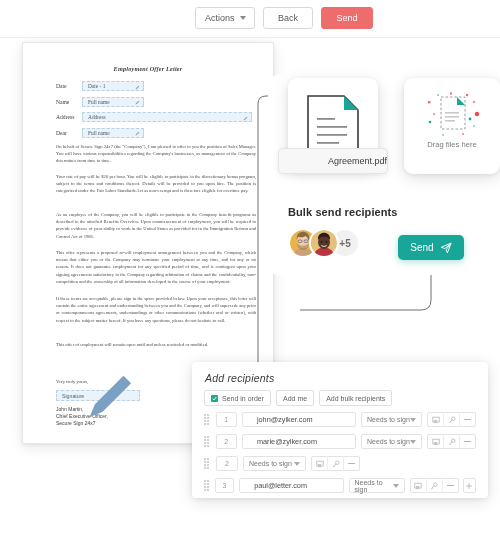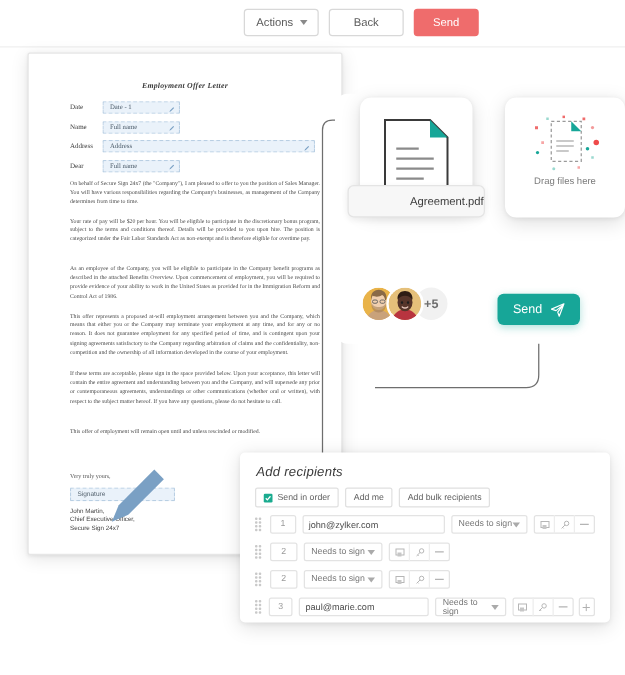--- a/index.html
+++ b/index.html
@@ -10,21 +10,21 @@
   }
   .stage{position:absolute;inset:0;border-radius:14px;}
 
   
   .toolbar{position:absolute;left:0;top:0;width:500px;height:38px;background:#fff;}
   .tb-inner{position:absolute;left:195px;top:7px;display:flex;align-items:center;gap:8px;}
   .btn{height:22px;border:1px solid #d8d8d8;border-radius:3px;background:#fff;
        display:flex;align-items:center;justify-content:center;gap:5px;
        font-size:9px;color:#5a5a5a;padding:0 9px;box-sizing:border-box;cursor:pointer;}
   .btn-actions{width:60px;justify-content:space-between;}
-  .btn-back{width:60px;}
+  .btn-back{width:50px;}
   .btn-send-top{width:52px;background:#ef6c6c;border-color:#ef6c6c;color:#fff;}
   .caret{width:0;height:0;border-left:3.5px solid transparent;border-right:3.5px solid transparent;
          border-top:4px solid #8a8a8a;display:inline-block;}
   .tb-rule{position:absolute;left:0;top:37px;width:500px;height:1px;background:#f0f0f0;}
 
   
   .doc{
     position:absolute;left:22px;top:42px;width:250px;height:400px;
     background:#fff;border:1px solid #e6e6e6;border-radius:2px;
     box-shadow:0 3px 14px rgba(0,0,0,.10), 0 1px 3px rgba(0,0,0,.06);
@@ -104,21 +104,21 @@
   .chk{width:7px;height:7px;border-radius:1px;background:#1aab8f;display:flex;align-items:center;justify-content:center;}
   .rows{position:absolute;left:12px;top:50px;width:272px;}
   .row{display:flex;align-items:center;height:15px;margin-bottom:7px;}
   .grip{width:9px;display:flex;flex-direction:column;justify-content:center;gap:1.5px;cursor:grab;}
   .grip i{display:block;width:5px;height:1.5px;background:transparent;position:relative;}
   .grip i:before,.grip i:after{content:"";position:absolute;width:1.5px;height:1.5px;background:#c9c9c9;border-radius:50%;}
   .grip i:before{left:0;} .grip i:after{left:3px;}
   .ord{width:22px;height:15px;border:1px solid #e3e3e3;border-radius:2px;display:flex;align-items:center;
        justify-content:center;font-size:7px;color:#9a9a9a;margin-left:3px;box-sizing:border-box;}
   .mail{width:118px;height:15px;border:1px solid #e3e3e3;border-radius:2px;display:flex;align-items:center;
-        padding-left:4px;font-size:7.3px;color:#4d4d4d;margin-left:5px;box-sizing:border-box;}
+        padding-left:14px;font-size:7.3px;color:#4d4d4d;margin-left:5px;box-sizing:border-box;}
   .role{width:63px;height:15px;border:1px solid #e3e3e3;border-radius:2px;display:flex;align-items:center;
         justify-content:space-between;padding:0 5px;font-size:7px;color:#777;margin-left:5px;box-sizing:border-box;}
   .ricons{display:flex;align-items:center;height:15px;border:1px solid #e3e3e3;border-radius:2px;margin-left:5px;box-sizing:border-box;}
   .ricons .ri{width:15px;height:15px;display:flex;align-items:center;justify-content:center;border-right:1px solid #ededed;cursor:pointer;}
   .ricons .ri:last-child{border-right:none;}
   .minus{width:7px;height:1px;background:#b4b4b4;display:block;}
   .plusbox{width:15px;height:15px;border:1px solid #e3e3e3;border-radius:2px;margin-left:4px;
            display:flex;align-items:center;justify-content:center;box-sizing:border-box;cursor:pointer;}
 </style>
 </head>
@@ -245,20 +245,21 @@
       <circle cx="55" cy="10" r="1.3" fill="#f39a9a"></circle>
       <circle cx="58" cy="22" r="2.2" fill="#ef4a4a"></circle>
       <circle cx="51" cy="27" r="1.4" fill="#17a698"></circle>
       <rect x="54" y="33" width="2" height="2" fill="#9ad9cf"></rect>
       <rect x="43" y="41" width="2" height="2" fill="#f7a6a6"></rect>
       <circle cx="24" cy="43" r="1.2" fill="#9ad9cf"></circle>
     </svg>
     <div class="drag-label">Drag files here</div>
   </div>
 
+  <div class="bulk-title">Bulk send recipients</div>
 
   <div class="avatars">
     <div class="av">
       <svg width="26" height="26" viewBox="0 0 26 26">
         <circle cx="13" cy="13" r="13" fill="#e9b349"></circle>
         <path d="M3 26c1.5-6 6-8 10-8s8.5 2 10 8z" fill="#c9a27a"></path>
         <ellipse cx="13" cy="11" rx="6.2" ry="7" fill="#f0cfae"></ellipse>
         <path d="M6.8 8c0-4 3-6.2 6.2-6.2S19.2 4 19.2 8c0 1.6-.6 2.4-1 2.4-.4-3-1.6-4-2.6-4.4-1.6 1.6-6 1.8-7.6.4-.5 1-.8 2.4-1 4C7 10 6.8 9.4 6.8 8z" fill="#8a6a46"></path>
         <path d="M7.2 12c-.4 4.4 1.4 8 5.8 8s6.2-3.6 5.8-8c-.6 2.6-3 3.6-5.8 3.6S7.8 14.6 7.2 12z" fill="#a07b52" opacity=".55"></path>
         <rect x="8" y="10" width="4" height="2.6" rx="1.2" fill="none" stroke="#5a5a5a" stroke-width=".7"></rect>
@@ -341,20 +342,21 @@
       </div>
 
       <div class="row">
         <div class="grip">
             <i></i>
             <i></i>
             <i></i>
             <i></i>
           </div>
         <div class="ord">2</div>
+        <div class="mail">marie@zylker.com</div>
         <div class="role">
           <span>Needs to sign</span>
           <span class="caret" style="border-top-color:#aaa"></span>
         </div>
         <div class="ricons">
           <div class="ri">
             <svg width="8" height="8" viewBox="0 0 10 10">
                 <rect x="1" y="1.5" width="8" height="6" fill="none" stroke="#b6b6b6" stroke-width="1"></rect>
                 <rect x="2.5" y="5" width="4" height="4" fill="#c7c7c7"></rect>
               </svg>
@@ -403,21 +405,21 @@
       </div>
 
       <div class="row">
         <div class="grip">
             <i></i>
             <i></i>
             <i></i>
             <i></i>
           </div>
         <div class="ord">3</div>
-        <div class="mail">paul@marie.com</div>
+        <div class="mail">paul@letter.com</div>
         <div class="role">
           <span>Needs to sign</span>
           <span class="caret" style="border-top-color:#aaa"></span>
         </div>
         <div class="ricons">
           <div class="ri">
             <svg width="8" height="8" viewBox="0 0 10 10">
                 <rect x="1" y="1.5" width="8" height="6" fill="none" stroke="#b6b6b6" stroke-width="1"></rect>
                 <rect x="2.5" y="5" width="4" height="4" fill="#c7c7c7"></rect>
               </svg>

